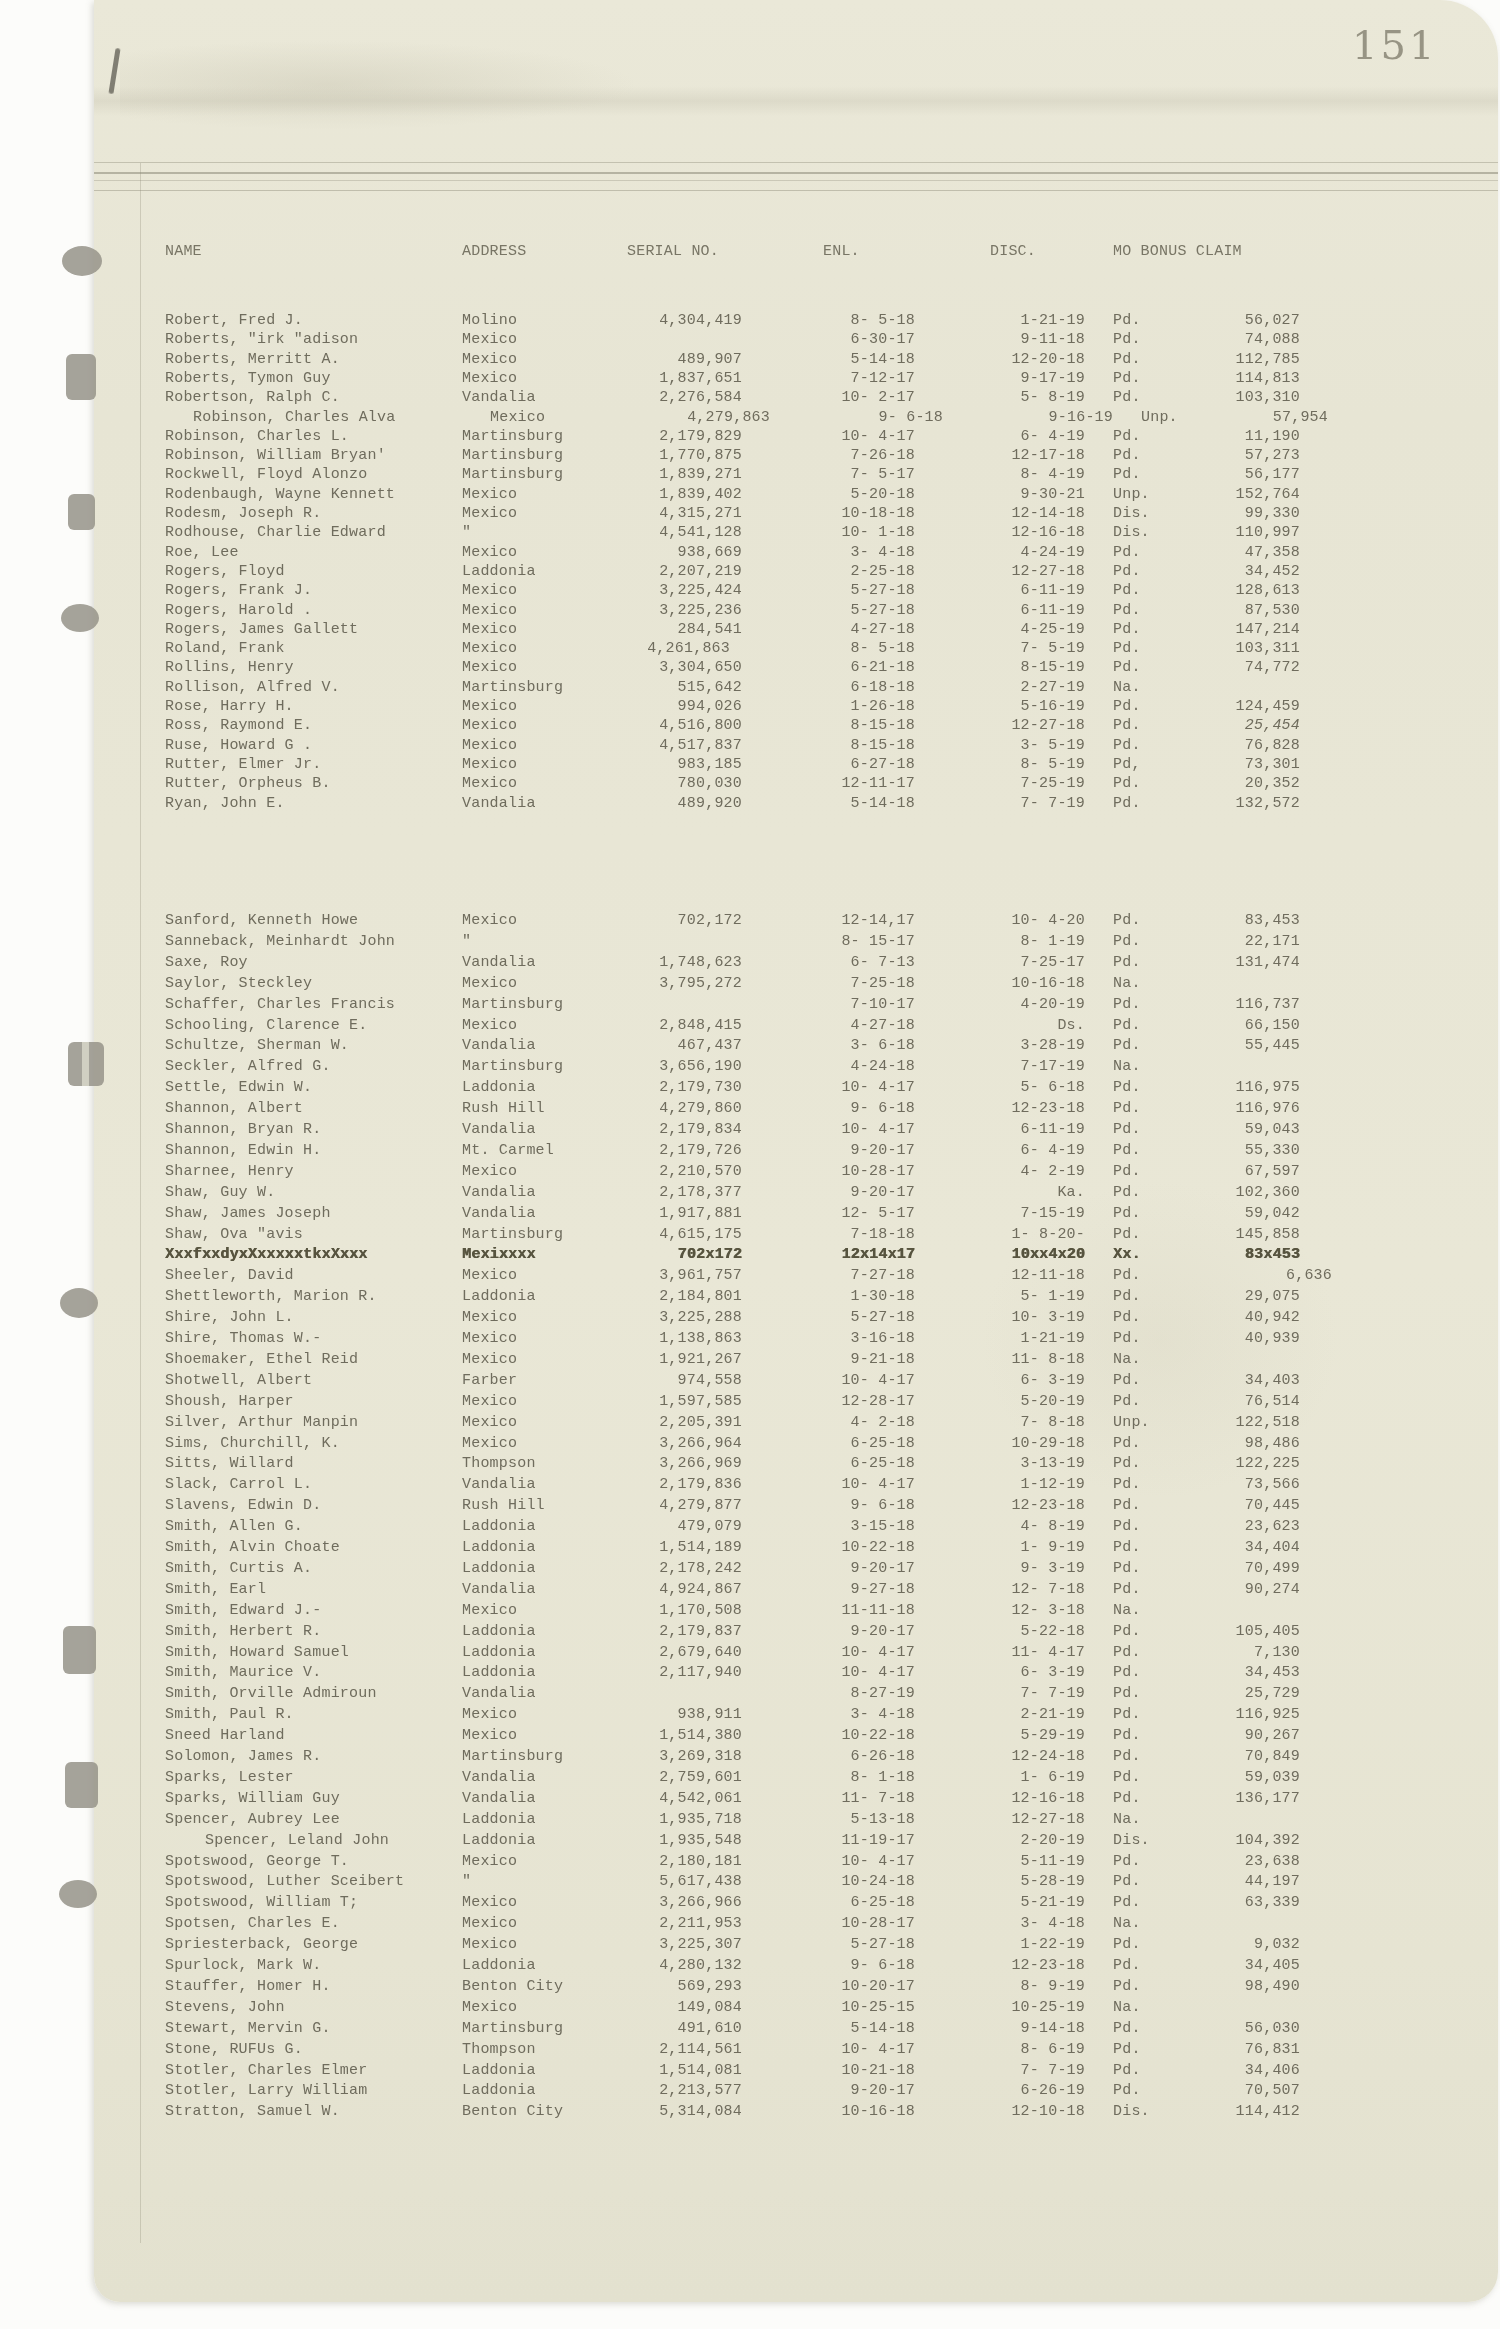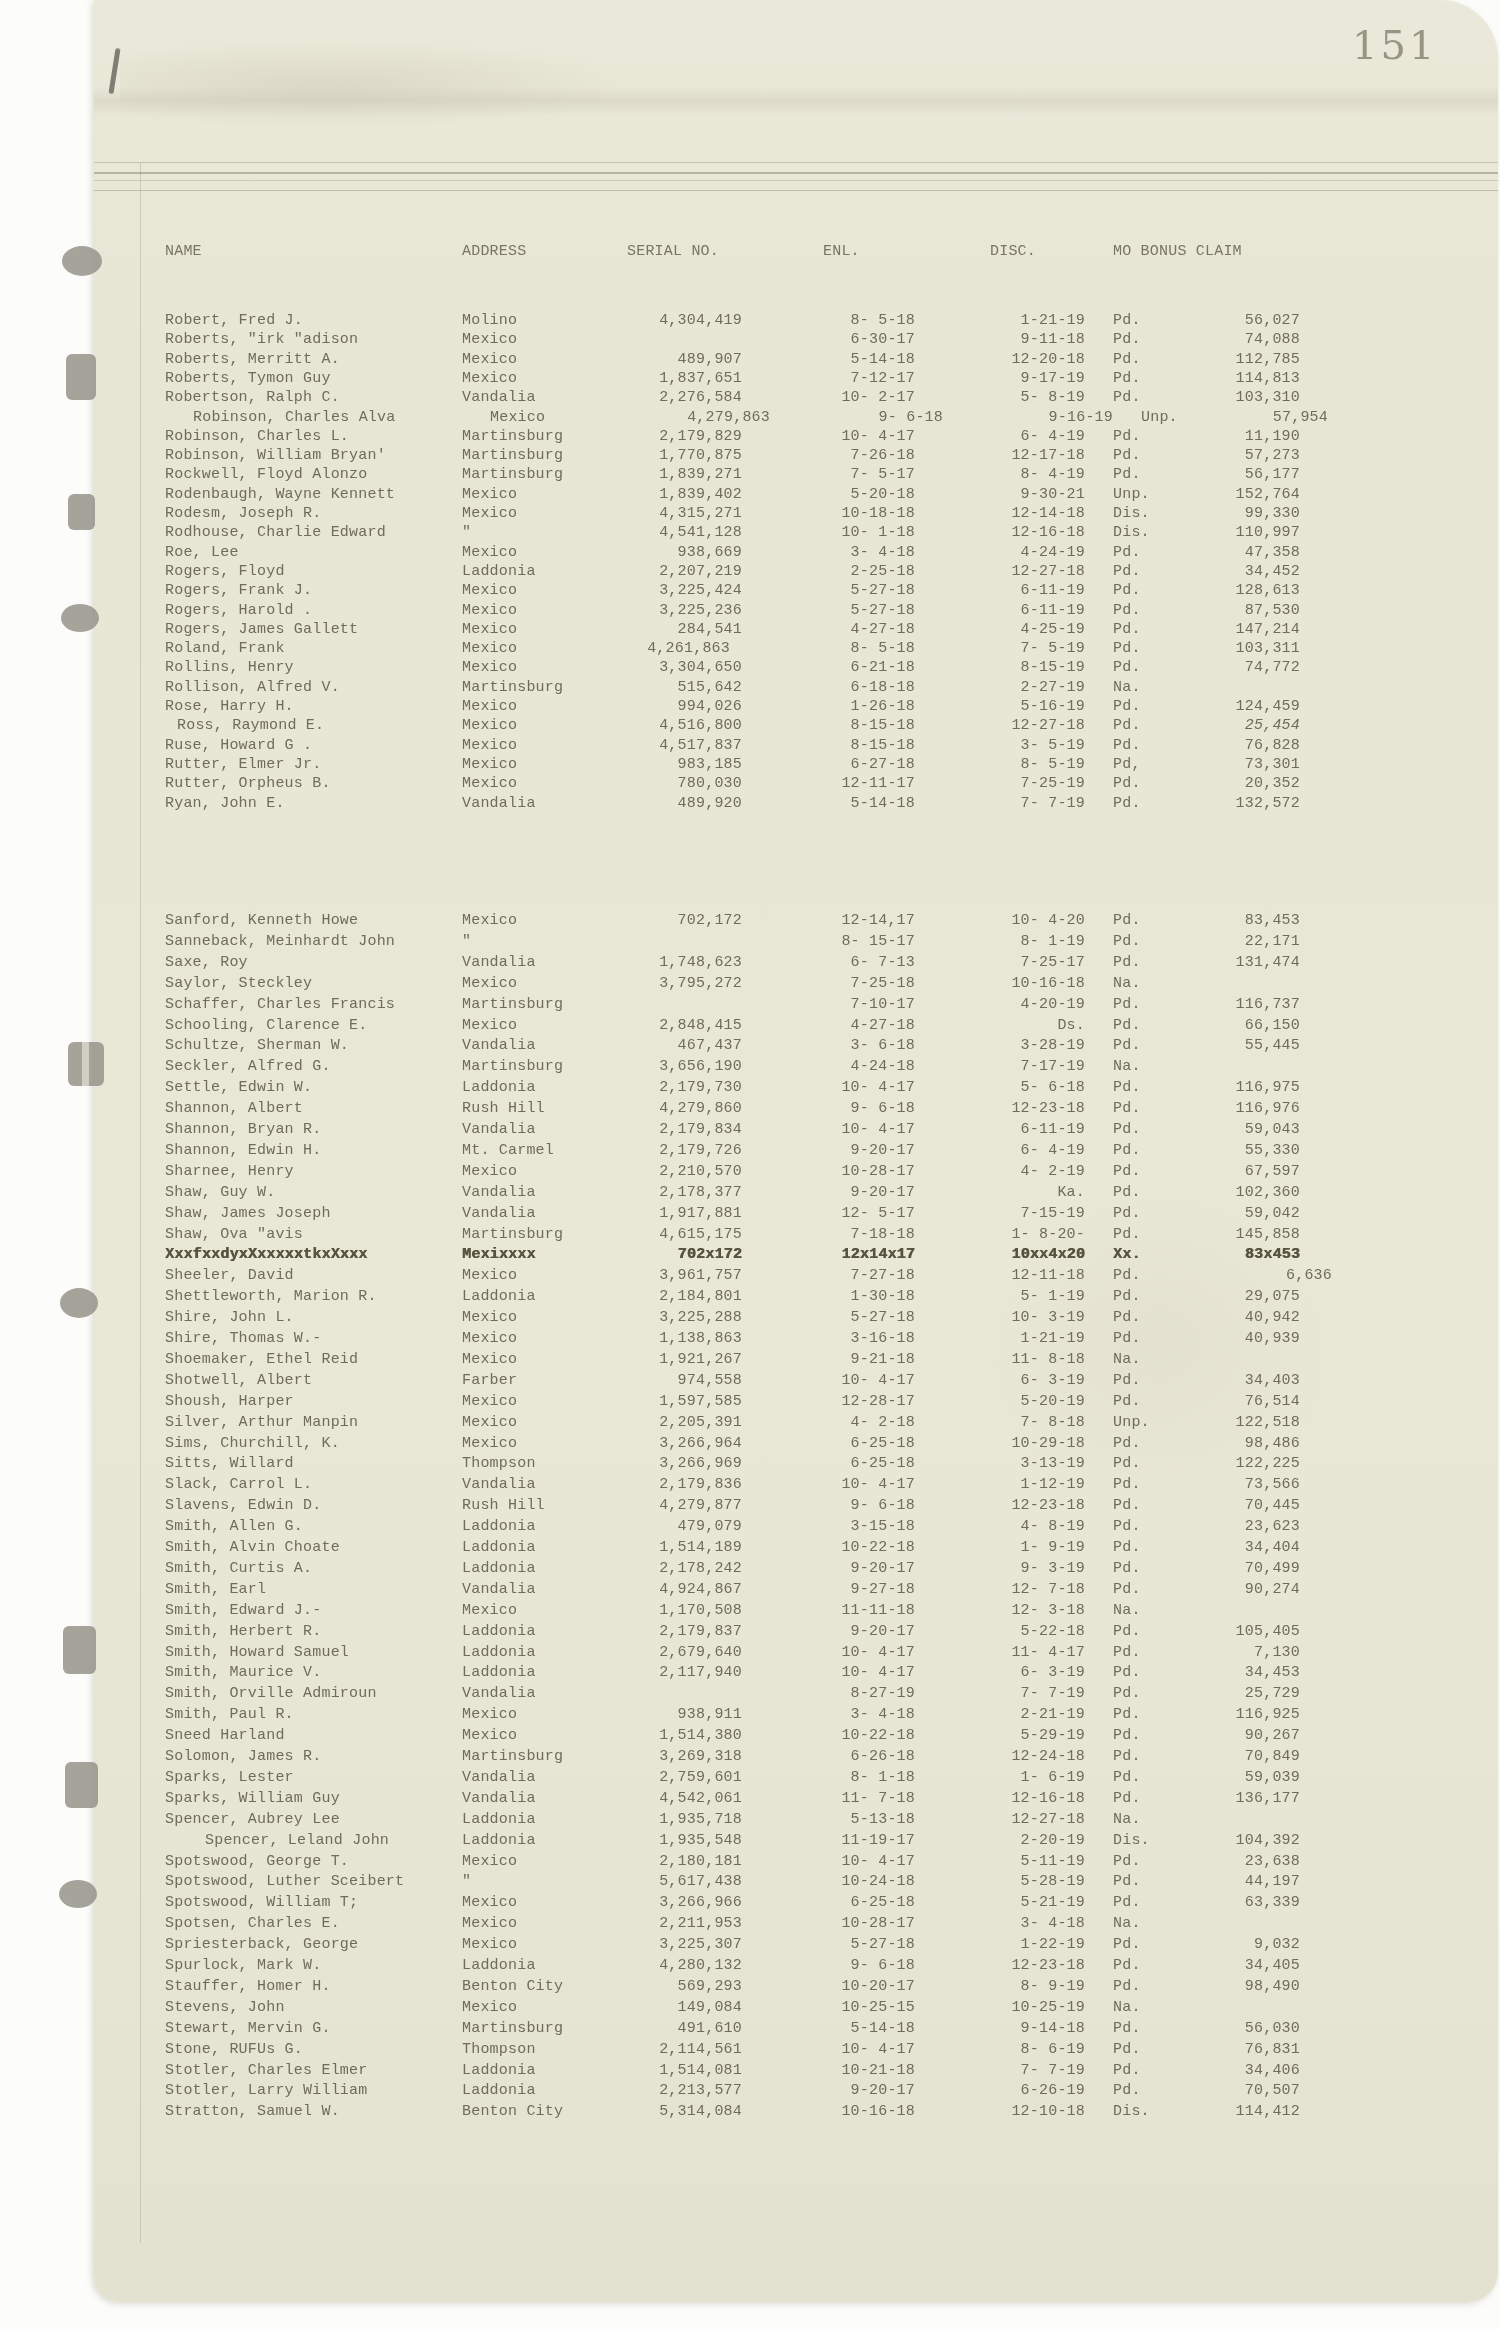--- a/index.html
+++ b/index.html
@@ -285,21 +285,21 @@
     <div class="row" style="top: 698px;">
       <span class="cell al" style="left: 165px; width: 300px;">Rose, Harry H.</span>
       <span class="cell al" style="left: 462px; width: 170px;">Mexico</span>
       <span class="cell ar" style="left: 600px; width: 142px;">994,026</span>
       <span class="cell ar" style="left: 760px; width: 155px;">1-26-18</span>
       <span class="cell ar" style="left: 930px; width: 155px;">5-16-19</span>
       <span class="cell al" style="left: 1113px; width: 70px;">Pd.</span>
       <span class="cell ar" style="left: 1175px; width: 125px;">124,459</span>
     </div>
     <div class="row" style="top: 717.3px;">
-      <span class="cell al" style="left: 165px; width: 300px; margin-left: 12px;">Ross, Raymond E.</span>
+      <span class="cell al" style="left: 165px; width: 300px;">Ross, Raymond E.</span>
       <span class="cell al" style="left: 462px; width: 170px;">Mexico</span>
       <span class="cell ar" style="left: 600px; width: 142px;">4,516,800</span>
       <span class="cell ar" style="left: 760px; width: 155px;">8-15-18</span>
       <span class="cell ar" style="left: 930px; width: 155px;">12-27-18</span>
       <span class="cell al" style="left: 1113px; width: 70px;">Pd.</span>
       <span class="cell ar" style="left: 1175px; width: 125px; font-style: italic;">25,454</span>
     </div>
     <div class="row" style="top: 736.6px;">
       <span class="cell al" style="left: 165px; width: 300px;">Ruse, Howard G .</span>
       <span class="cell al" style="left: 462px; width: 170px;">Mexico</span>

